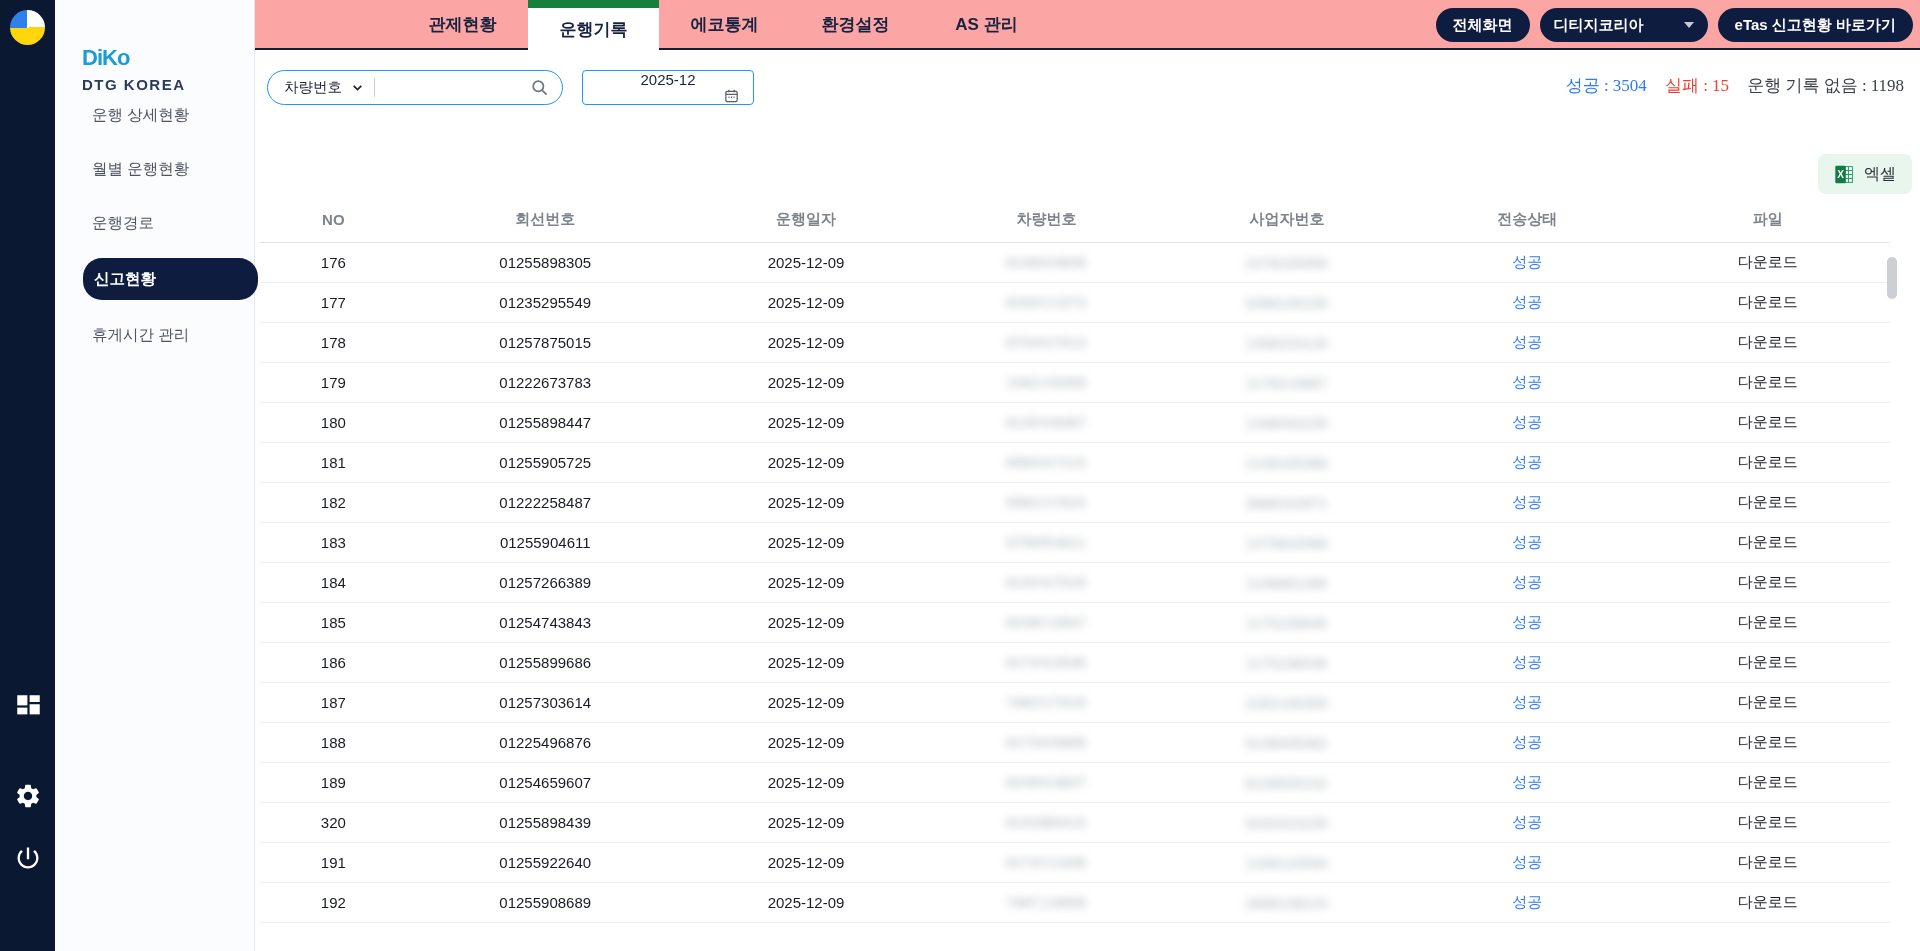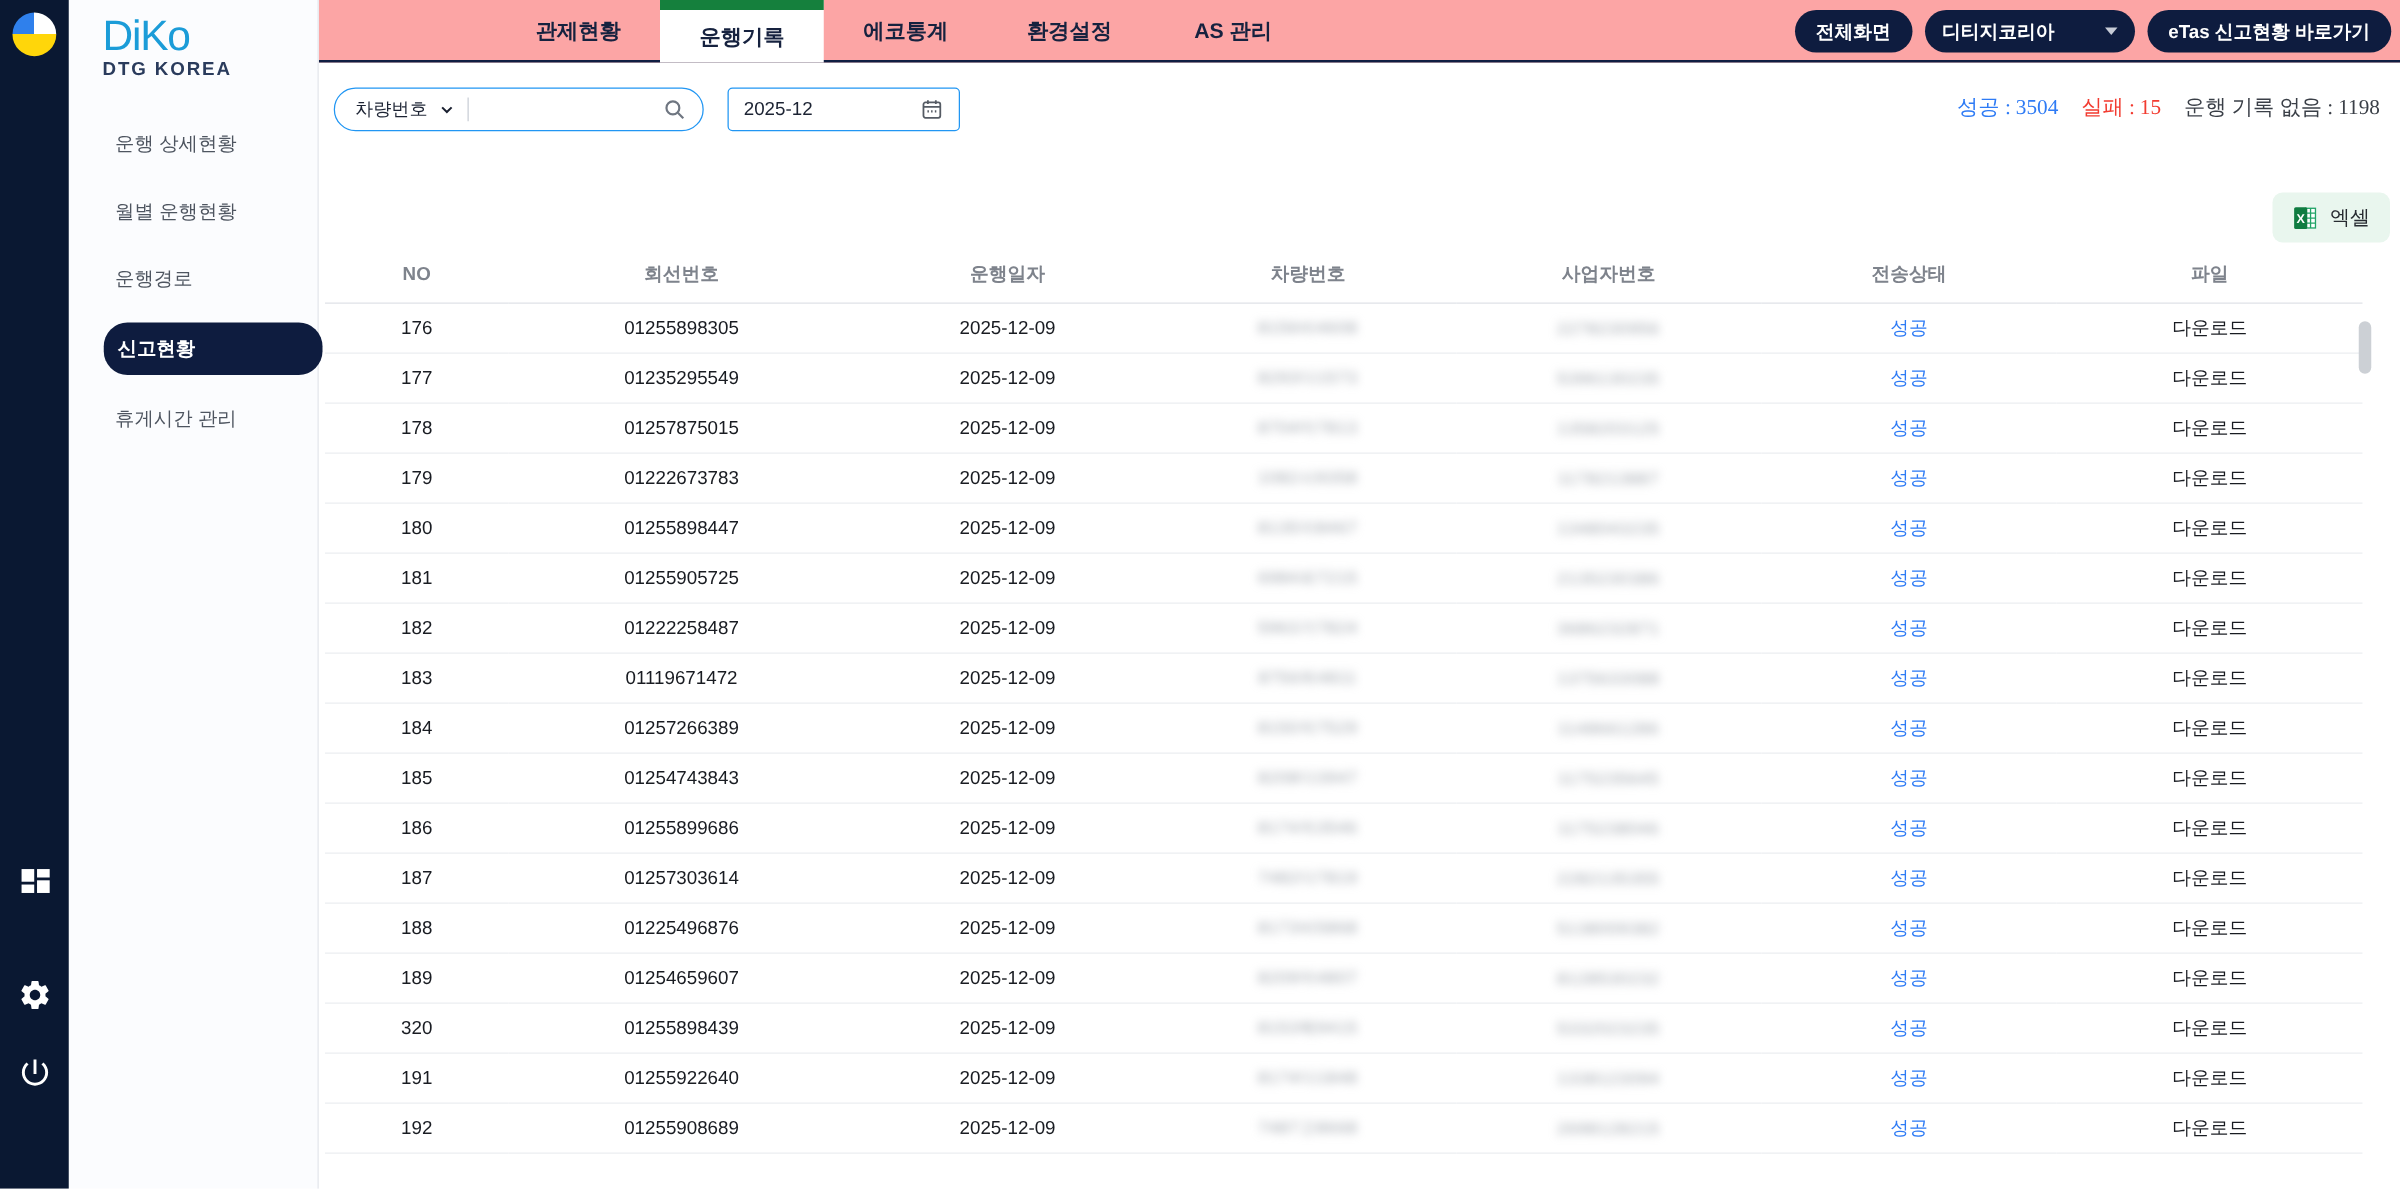--- a/index.html
+++ b/index.html
@@ -13,21 +13,21 @@
     background:conic-gradient(#ffffff 0 25%, #ffd60a 25% 75%, #2f80ec 75% 100%); }
   .strip-icon { position:absolute; left:14px; width:28px; height:28px; display:flex; align-items:center; justify-content:center; cursor:pointer; }
   .icon-grid  { top:692px; }
   .icon-gear  { top:782px; }
   .icon-power { top:844px; }
 
   
   .sidebar { position:absolute; left:55px; top:0; width:200px; height:951px;
     background:#fbfcfe; border-right:1px solid #e3e6ec; z-index:5; }
   .logo-block { padding:12px 0 0 27px; }
-  .logo-title { font-size:34px; font-weight:400; color:#1b9cd8; letter-spacing:-1px; line-height:34px; }
+  .logo-title { font-size:22px; font-weight:700; color:#1b9cd8; letter-spacing:-1px; line-height:34px;margin-top:29px; }
   .logo-subtitle { font-size:15px; font-weight:600; color:#2a3b5c; letter-spacing:1.5px; margin-top:1px; }
   .menu { position:absolute; top:88px; left:0; width:100%; }
   .menu-item { height:54px; display:flex; align-items:center; padding-left:37px;
     font-size:15.5px; color:#4e5560; cursor:pointer; white-space:nowrap; }
   .menu-item.active { height:42px; margin:8px 0 8px 28px; padding-left:11px; width:175px;
     background:#0e1c3f; color:#fff; font-weight:700; border-radius:19px; position:relative; z-index:7; }
 
   
   .main { position:absolute; left:255px; top:0; right:0; height:951px; background:#fff; }
   .tabbar { position:relative; height:50px; background:#fca5a5; border-bottom:2px solid #101e42; display:flex; }
@@ -44,23 +44,23 @@
 
   
   .filter-pill { position:absolute; top:70px; left:12px; width:296px; height:35px;
     border:1.5px solid #2196f3; border-radius:18px; background:#fff;
     display:flex; align-items:center; padding:0 13px 0 16px; }
   .pill-select { display:flex; align-items:center; gap:9px; cursor:pointer; }
   .pill-select-label { font-size:14.5px; color:#1c2333; }
   .pill-divider { width:1px; height:19px; background:#c9ced6; margin:0 10px; }
   .pill-input { flex:1; border:none; outline:none; font-size:14.5px; font-family:inherit; color:#1c2333; background:transparent; min-width:10px; }
   .pill-search { display:flex; align-items:center; cursor:pointer; }
-  .date-box { position:absolute; top:70px; left:327px; width:186px; height:35px;
+  .date-box { position:absolute; top:70px; left:327px; width:172px; height:35px;
     border:1.5px solid #2196f3; border-radius:4px; background:#fff;
-    display:flex; align-items:center; padding:0 12px; cursor:pointer; }
+    display:flex; align-items:center; padding:0 12px; cursor:pointer;flex-direction:column; }
   .date-text { font-size:15px; color:#1c2333; }
   .date-box svg { margin-left:auto; }
 
   
   .stats { position:absolute; top:74px; right:16px; font-size:17px; white-space:nowrap;font-family:Liberation Serif, serif; }
   .stat-success { color:#2e7bf5; }
   .stat-fail { color:#f23b30; margin-left:14px; }
   .stat-none { color:#3a3f47; margin-left:14px; }
   .stat-gap { display:inline-block; width:4px; }
 
@@ -283,21 +283,21 @@
     <td><span>01222258487</span></td>
     <td><span>2025-12-09</span></td>
     <td class="masked"><span>5963가7824</span></td>
     <td class="masked"><span>3686232871</span></td>
     <td class="status"><span>성공</span></td>
     <td class="file"><span>다운로드</span></td>
   </tr>
 
   <tr>
     <td><span>183</span></td>
-    <td><span>01119671472</span></td>
+    <td><span>01255904611</span></td>
     <td><span>2025-12-09</span></td>
     <td class="masked"><span>8756허4811</span></td>
     <td class="masked"><span>1375633088</span></td>
     <td class="status"><span>성공</span></td>
     <td class="file"><span>다운로드</span></td>
   </tr>
 
   <tr>
     <td><span>184</span></td>
     <td><span>01257266389</span></td>

